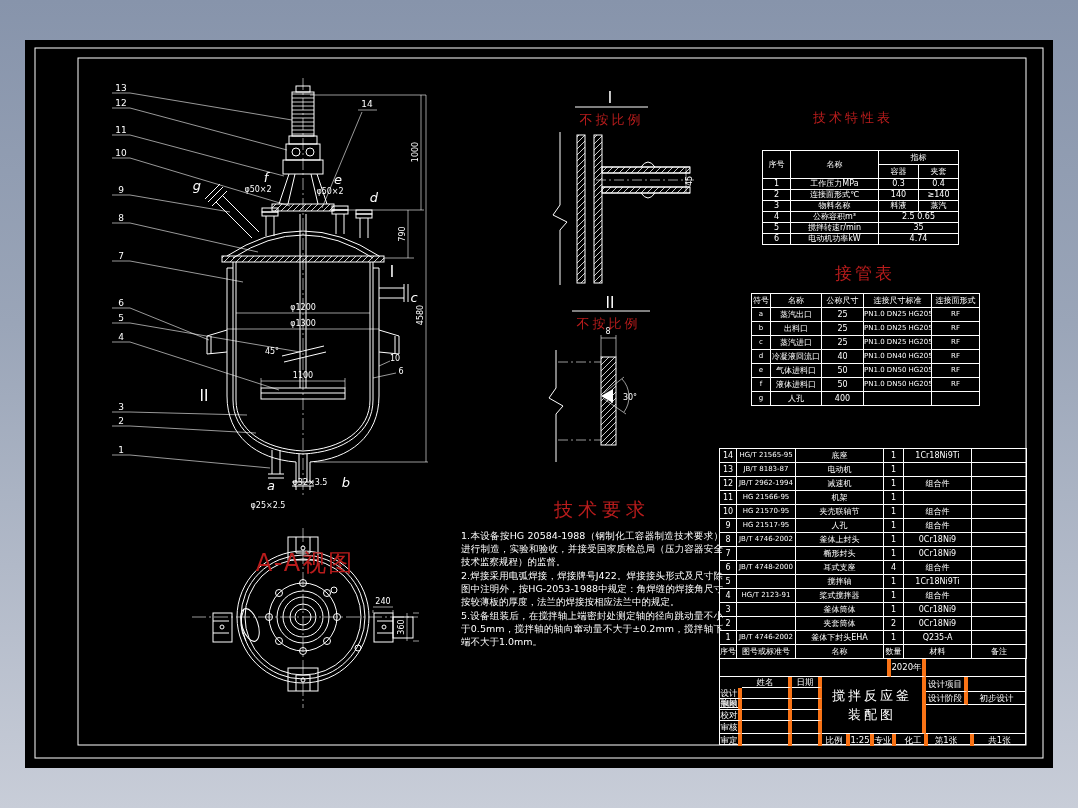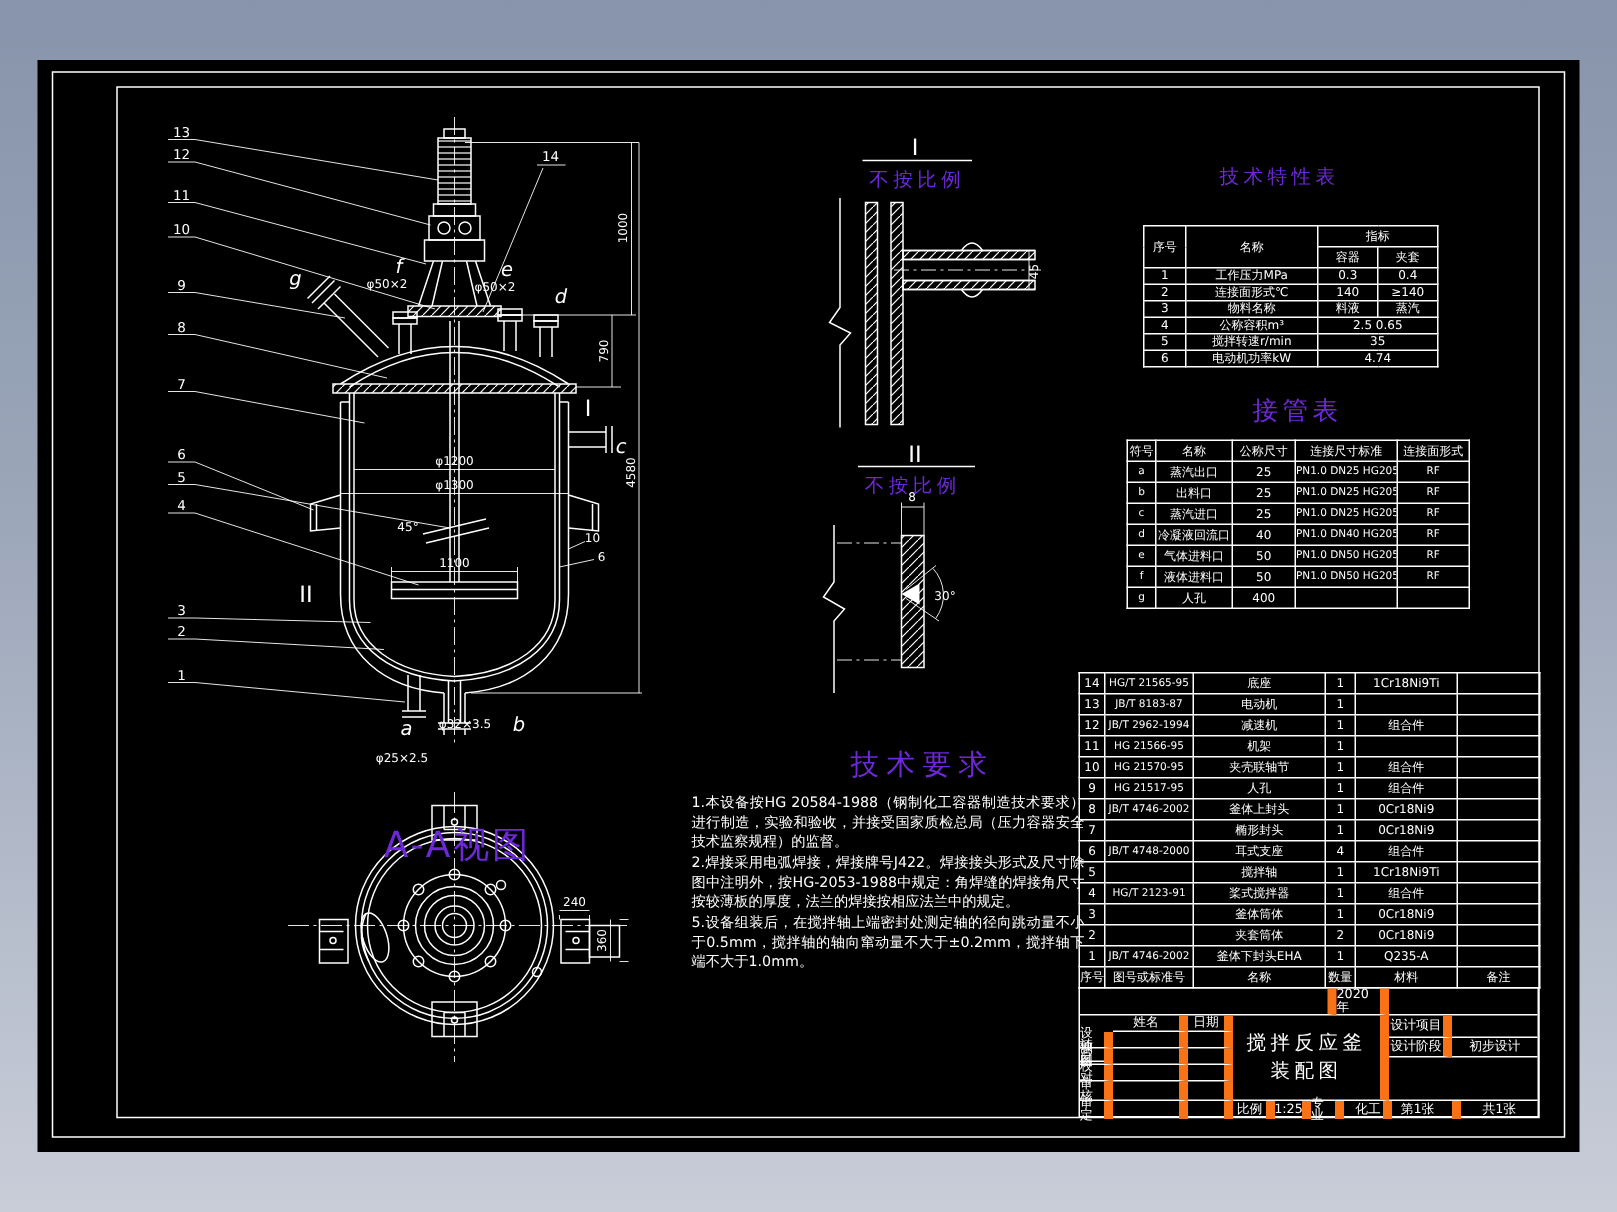--- a/index.html
+++ b/index.html
@@ -2,30 +2,30 @@
 <html><head>
 <meta charset="utf-8">
 <style>
   html,body{margin:0;padding:0;}
   body{
     width:1078px;height:808px;position:relative;overflow:hidden;
     background:linear-gradient(180deg,#8794ab 0%,#9aa5b8 40%,#c8cdd8 100%);
     font-family:"DejaVu Sans",sans-serif;color:#fff;
   }
   .abs{position:absolute;}
-  .cad-title{color:#6d28d9;text-align:center;letter-spacing:3px;font-weight:400;}
+  .cad-title{color:#b91c1c;text-align:center;letter-spacing:3px;font-weight:400;}
   table{border-collapse:collapse;table-layout:fixed;}
   td,th{border:1px solid #fff;color:#fff;font-weight:400;text-align:center;
         overflow:hidden;white-space:nowrap;padding:0;}
   .t8 td,.t8 th{font-size:8px;line-height:1;}
   .req{font-size:9.5px;line-height:13px;color:#fff;text-align:justify;}
   .req p{margin:0 0 1px 0;}
   .tb-cell{position:absolute;color:#fff;font-size:8.5px;line-height:1;
            display:flex;align-items:center;justify-content:center;
-           border-right:6px solid #f97316;border-bottom:1px solid #fff;box-sizing:border-box;}
+           border-right:4px solid #f97316;border-bottom:1px solid #fff;box-sizing:border-box;}
   .noborder-r{border-right:none;}
   .noborder-b{border-bottom:none;}
   svg text{fill:#fff;font-family:"DejaVu Sans",sans-serif;}
 </style>
 </head>
 <body>
 
 <svg class="abs" style="left:0;top:0;" width="1078" height="808" viewBox="0 0 1078 808">
   <defs>
     <pattern id="h45" width="6" height="6" patternUnits="userSpaceOnUse">
@@ -368,21 +368,21 @@
       <tr style="height:14px">
         <td style="font-size:7px">g</td>
         <td>人孔</td>
         <td>400</td>
         <td style="font-size:7px"></td>
         <td style="font-size:7px"></td>
       </tr>
     </tbody>
 </table>
 
-<div class="abs cad-title" style="left:485px;top:497px;width:260px;font-size:19px;letter-spacing:5px;">技术要求</div>
+<div class="abs cad-title" style="left:472px;top:497px;width:260px;font-size:19px;letter-spacing:5px;">技术要求</div>
 <div class="abs req" style="left:461px;top:529px;width:262px;">
   <p>1.本设备按HG 20584-1988（钢制化工容器制造技术要求）进行制造，实验和验收，并接受国家质检总局（压力容器安全技术监察规程）的监督。</p>
   <p>2.焊接采用电弧焊接，焊接牌号J422。焊接接头形式及尺寸除图中注明外，按HG-2053-1988中规定：角焊缝的焊接角尺寸按较薄板的厚度，法兰的焊接按相应法兰中的规定。</p>
   <p>5.设备组装后，在搅拌轴上端密封处测定轴的径向跳动量不小于0.5mm，搅拌轴的轴向窜动量不大于±0.2mm，搅拌轴下端不大于1.0mm。</p>
 </div>
 
 <table class="abs t8" style="left:719px;top:448px;width:307px;">
   <colgroup>
       <col style="width:17px">
       <col style="width:59px">

